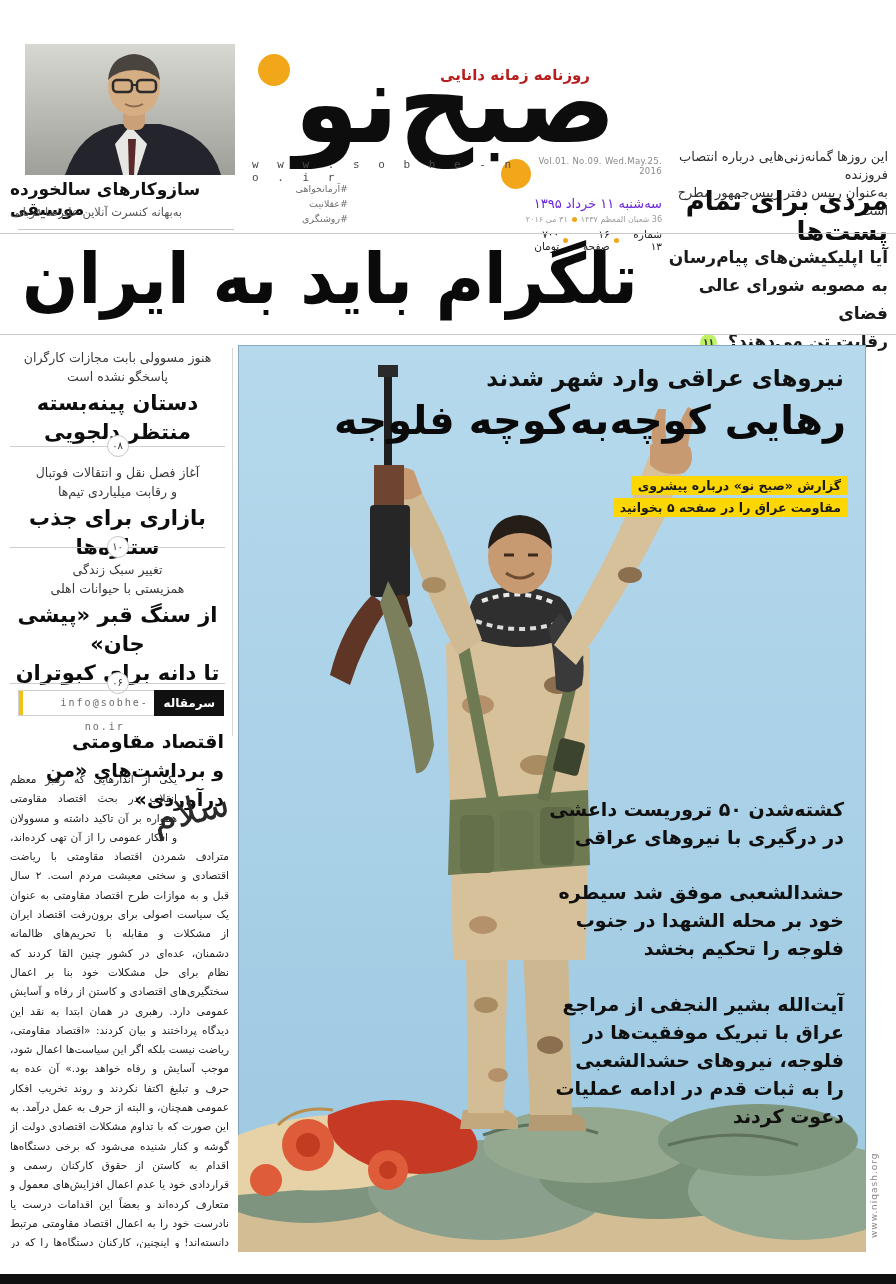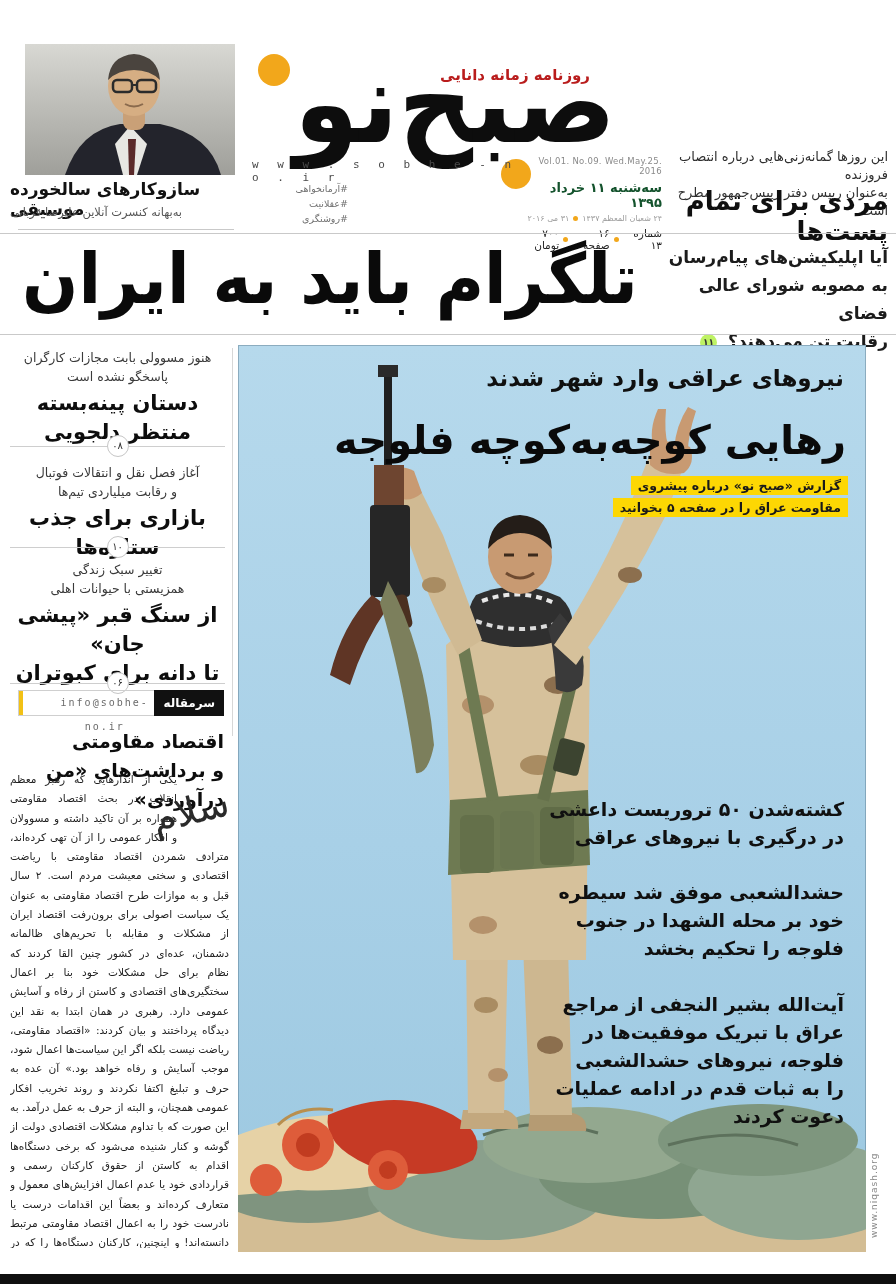--- a/index.html
+++ b/index.html
@@ -23,21 +23,21 @@
   .logo-text { left:250px; top:28px; width:410px; height:150px; font-size:104px; font-weight:bold; color:#0d0d0d; text-align:center; direction:rtl; line-height:150px; letter-spacing:-4px; transform:scaleY(1.08); }
   .logo-tagline { left:420px; top:66px; width:170px; font-size:15px; font-weight:bold; color:#b91c1c; direction:rtl; text-align:right; }
   .logo-site { left:252px; top:158px; width:280px; font-family:"DejaVu Sans Mono", monospace; font-size:11px; color:#4a4a4a; letter-spacing:6px; }
   .hashtags { left:278px; top:181px; width:70px; font-size:9.5px; color:#6f6f6f; direction:rtl; text-align:right; line-height:15px; }
 
   .right-kicker { right:8px; top:148px; width:240px; font-size:13px; color:#2e2e2e; direction:rtl; text-align:right; line-height:18px; }
   .right-title { right:8px; top:186px; width:240px; font-size:26px; font-weight:bold; color:#0f0f0f; direction:rtl; text-align:right; }
 
   .date-block { left:518px; top:156px; width:144px; direction:rtl; text-align:right; }
   .date-vol { font-size:8.5px; color:#8a8a8a; direction:ltr; text-align:right; letter-spacing:0.3px; }
-  .date-fa { font-size:13px; font-weight:bold; color:#14532d; margin-top:4px; }
+  .date-fa { font-size:13px; font-weight:normal; color:#6d28d9; margin-top:20px; }
   .date-row { display:flex; direction:rtl; align-items:center; gap:4px; margin-top:4px; }
   .date-row.small { font-size:8px; color:#9a9a9a; }
   .date-row.issue { font-size:10.5px; color:#222; }
   .ydot { width:5px; height:5px; border-radius:50%; background:#f2a71b; flex:0 0 auto; }
 
   .header-rule { left:0; top:233px; width:896px; }
 
   
   .lead-question { right:8px; top:243px; width:235px; font-size:17px; font-weight:bold; color:#1c1c1c; direction:rtl; text-align:right; line-height:28px; }
   .qcircle { display:inline-block; width:17px; height:17px; border-radius:50%; background:#bef264; color:#333; font-size:9px; text-align:center; line-height:17px; font-weight:bold; vertical-align:2px; margin-right:5px; }
@@ -59,21 +59,21 @@
   .editorial-mail .ybar { position:absolute; left:0; top:0; bottom:0; width:4px; background:#f2c115; }
 
   .editorial-title { left:14px; top:727px; width:210px; direction:rtl; text-align:right; font-size:19px; font-weight:bold; color:#0d0d0d; line-height:29px; }
   .editorial-body { left:10px; top:770px; width:219px; height:478px; direction:rtl; text-align:justify; font-size:10.6px; color:#1f1f1f; line-height:19.3px; overflow:hidden; }
   .dropcap { float:right; width:52px; height:76px; font-size:38px; color:#2a2a2a; transform:rotate(-14deg); line-height:76px; text-align:center; }
 
   
   .photo { left:238px; top:345px; width:628px; height:907px; background:linear-gradient(180deg,#b6d9ec 0%,#a8d0e7 55%,#9cc8e0 100%); overflow:hidden; box-shadow:inset 0 0 0 1px rgba(60,90,110,.35);padding-left:24px; }
   .photo svg { position:absolute; left:0; top:0; }
   .ph-kicker { position:absolute; right:22px; top:20px; direction:rtl; text-align:right; font-size:23px; font-weight:bold; color:#101010; }
-  .ph-headline { position:absolute; right:20px; top:52px; direction:rtl; text-align:center; font-size:40px; font-weight:bold; color:#0a0a0a;margin-top:20px; }
+  .ph-headline { position:absolute; right:20px; top:52px; direction:rtl; text-align:center; font-size:40px; font-weight:bold; color:#0a0a0a; }
   .ph-promo { position:absolute; right:18px; top:130px; direction:rtl; text-align:right; }
   .ph-promo span { display:inline-block; background:#fdd703; color:#1a1a1a; font-size:12.5px; font-weight:bold; padding:2px 7px; margin-bottom:2px; }
   .ph-cap { position:absolute; right:22px; width:300px; direction:rtl; text-align:right; font-size:19px; font-weight:bold; color:#101010; line-height:28px; }
   .cap-0 { top:450px; }
   .cap-1 { top:533px; }
   .cap-2 { top:645px; }
   .photo-credit { left:869px; top:1120px; width:14px; height:120px; font-size:9px; color:#8a8a8a; letter-spacing:1px; transform:rotate(-90deg); transform-origin:left top; white-space:nowrap; position:absolute; direction:ltr; }
   .credit-inner { position:absolute; left:-118px; top:0; }
 
   .bottom-bar { left:0; top:1274px; width:896px; height:10px; background:#101010; position:absolute; }
@@ -121,21 +121,21 @@
 #روشنگری</div>
 
   <div class="abs right-kicker multiline">این روزها گمانه‌زنی‌هایی درباره انتصاب فروزنده
 به‌عنوان رییس دفتر رییس‌جمهور مطرح است</div>
   <div class="abs right-title fa">مردی برای تمام پست‌ها</div>
 
   <div class="abs date-block">
     <div class="date-vol">Vol.01. No.09. Wed.May.25. 2016</div>
     <div class="date-fa">سه‌شنبه ۱۱ خرداد ۱۳۹۵</div>
     <div class="date-row small">
-      <span>۲۴ شعبان المعظم ۱۴۳۷</span>
+      <span>36 شعبان المعظم ۱۴۳۷</span>
       <span class="ydot"></span>
       <span>۳۱ می ۲۰۱۶</span>
     </div>
     <div class="date-row issue">
       <span>شماره ۱۳</span>
       <span class="ydot"></span>
       <span>۱۶ صفحه</span>
       <span class="ydot"></span>
       <span>۷۰۰ تومان</span>
     </div>

